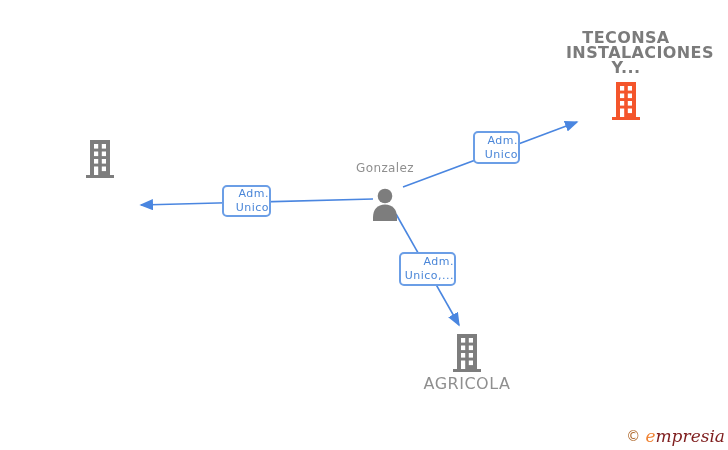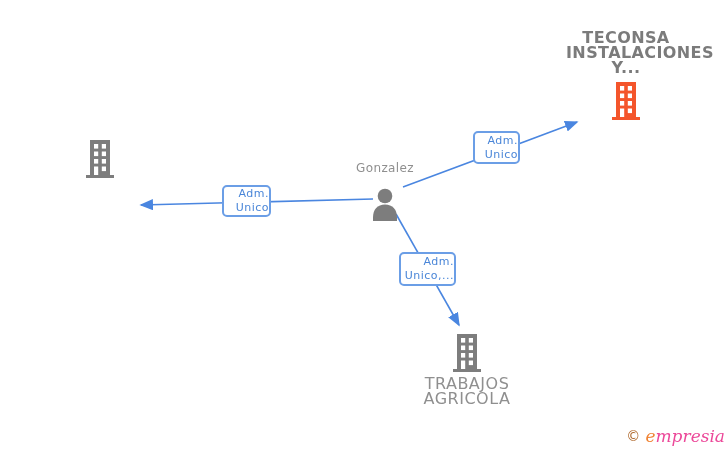--- a/index.html
+++ b/index.html
@@ -75,21 +75,21 @@
     color: #b06a2e;
     font-size: 14px;
     vertical-align: 1px;
   }
   .watermark .brand {
     font-family: "DejaVu Serif", "Liberation Serif", serif;
     font-style: italic;
     font-size: 17px;
   }
   .watermark .brand-e { color: #f08232; }
-  .watermark .brand-rest { color: #ec4899; }
+  .watermark .brand-rest { color: #7f1d1d; }
 </style>
 </head>
 <body>
 
 <div class="canvas">
 
   <svg class="edges-svg" width="728" height="450" viewBox="0 0 728 450">
     <defs>
       <marker id="arw" markerWidth="9" markerHeight="7" refX="7.5" refY="3.5" orient="auto">
         <path d="M0,0 L8.5,3.5 L0,7 Z" fill="#4a86e0"></path>
@@ -166,21 +166,20 @@
           <rect x="16.8" y="4" width="4.2" height="4.6"></rect>
         <rect x="9" y="11.5" width="4.2" height="4.6"></rect>
           <rect x="16.8" y="11.5" width="4.2" height="4.6"></rect>
         <rect x="9" y="19" width="4.2" height="4.6"></rect>
           <rect x="16.8" y="19" width="4.2" height="4.6"></rect>
         <rect x="9" y="26.5" width="4.2" height="8.5"></rect>
           <rect x="16.8" y="26.5" width="4.2" height="4.6"></rect>
       </g>
     </svg>
     <div class="node-label">
-      <div>TRABAJOS</div>
       <div>AGRICOLA</div>
     </div>
   </div>
 
   <div class="edge-label" style="left:473px; top:131px; width:47px; height:33px;">
     <div>Adm.</div>
     <div>Unico</div>
   </div>
 
   <div class="edge-label" style="left:222px; top:185px; width:49px; height:32px;">

